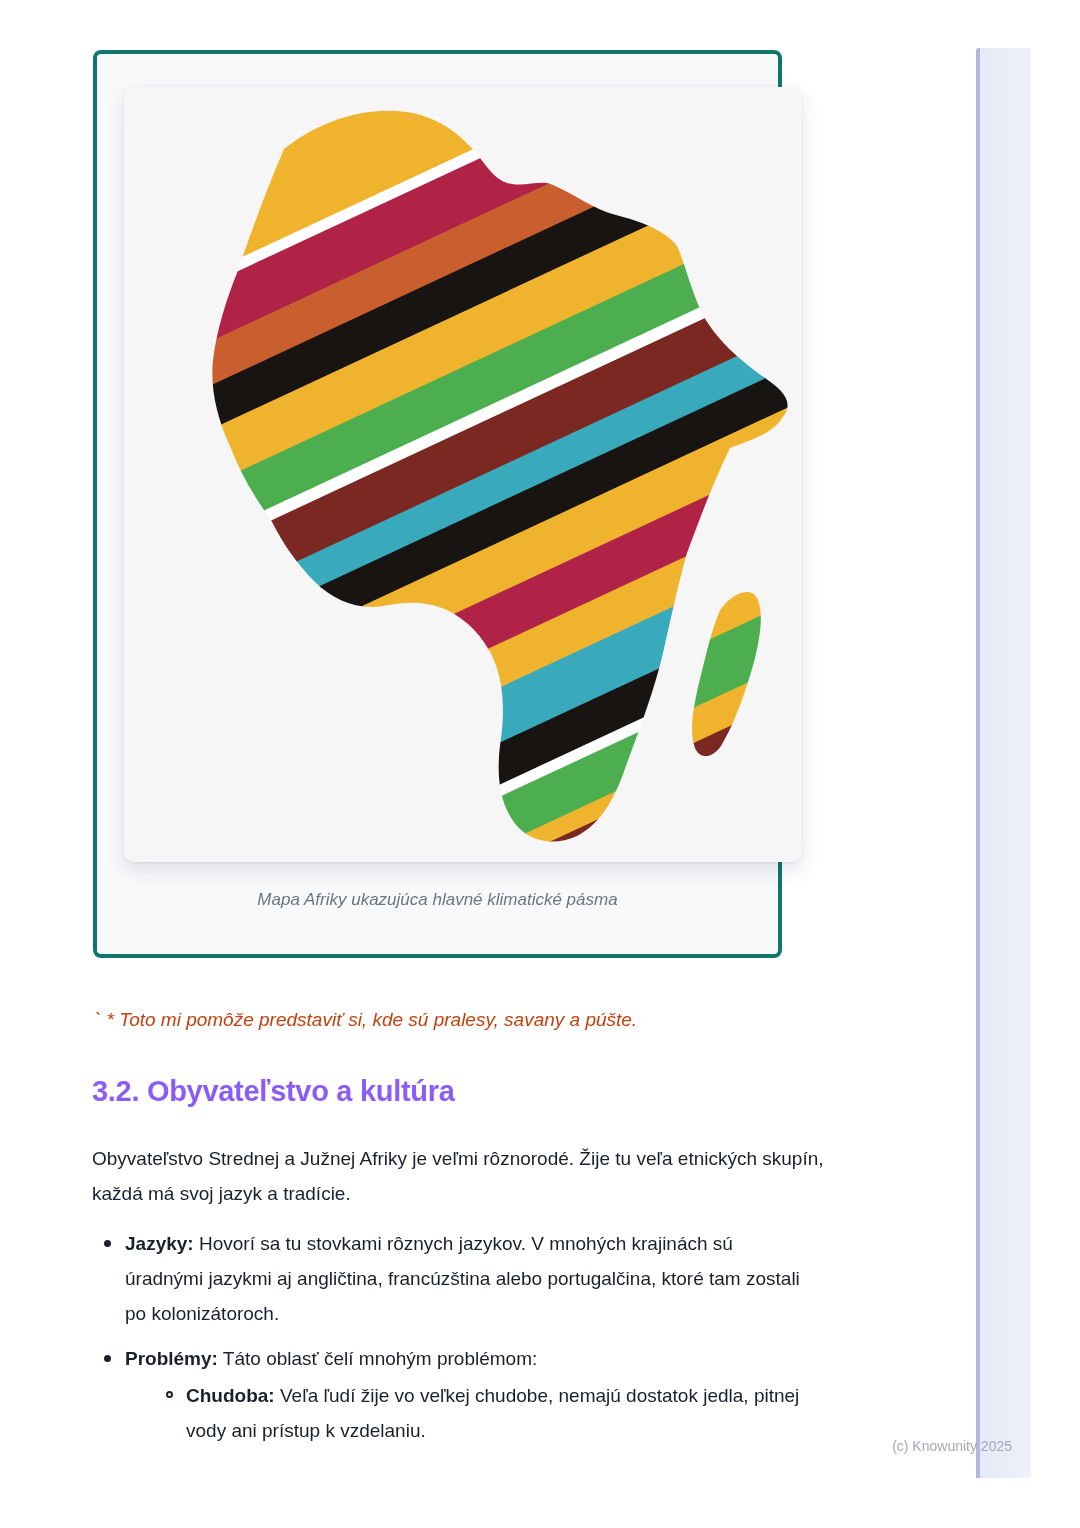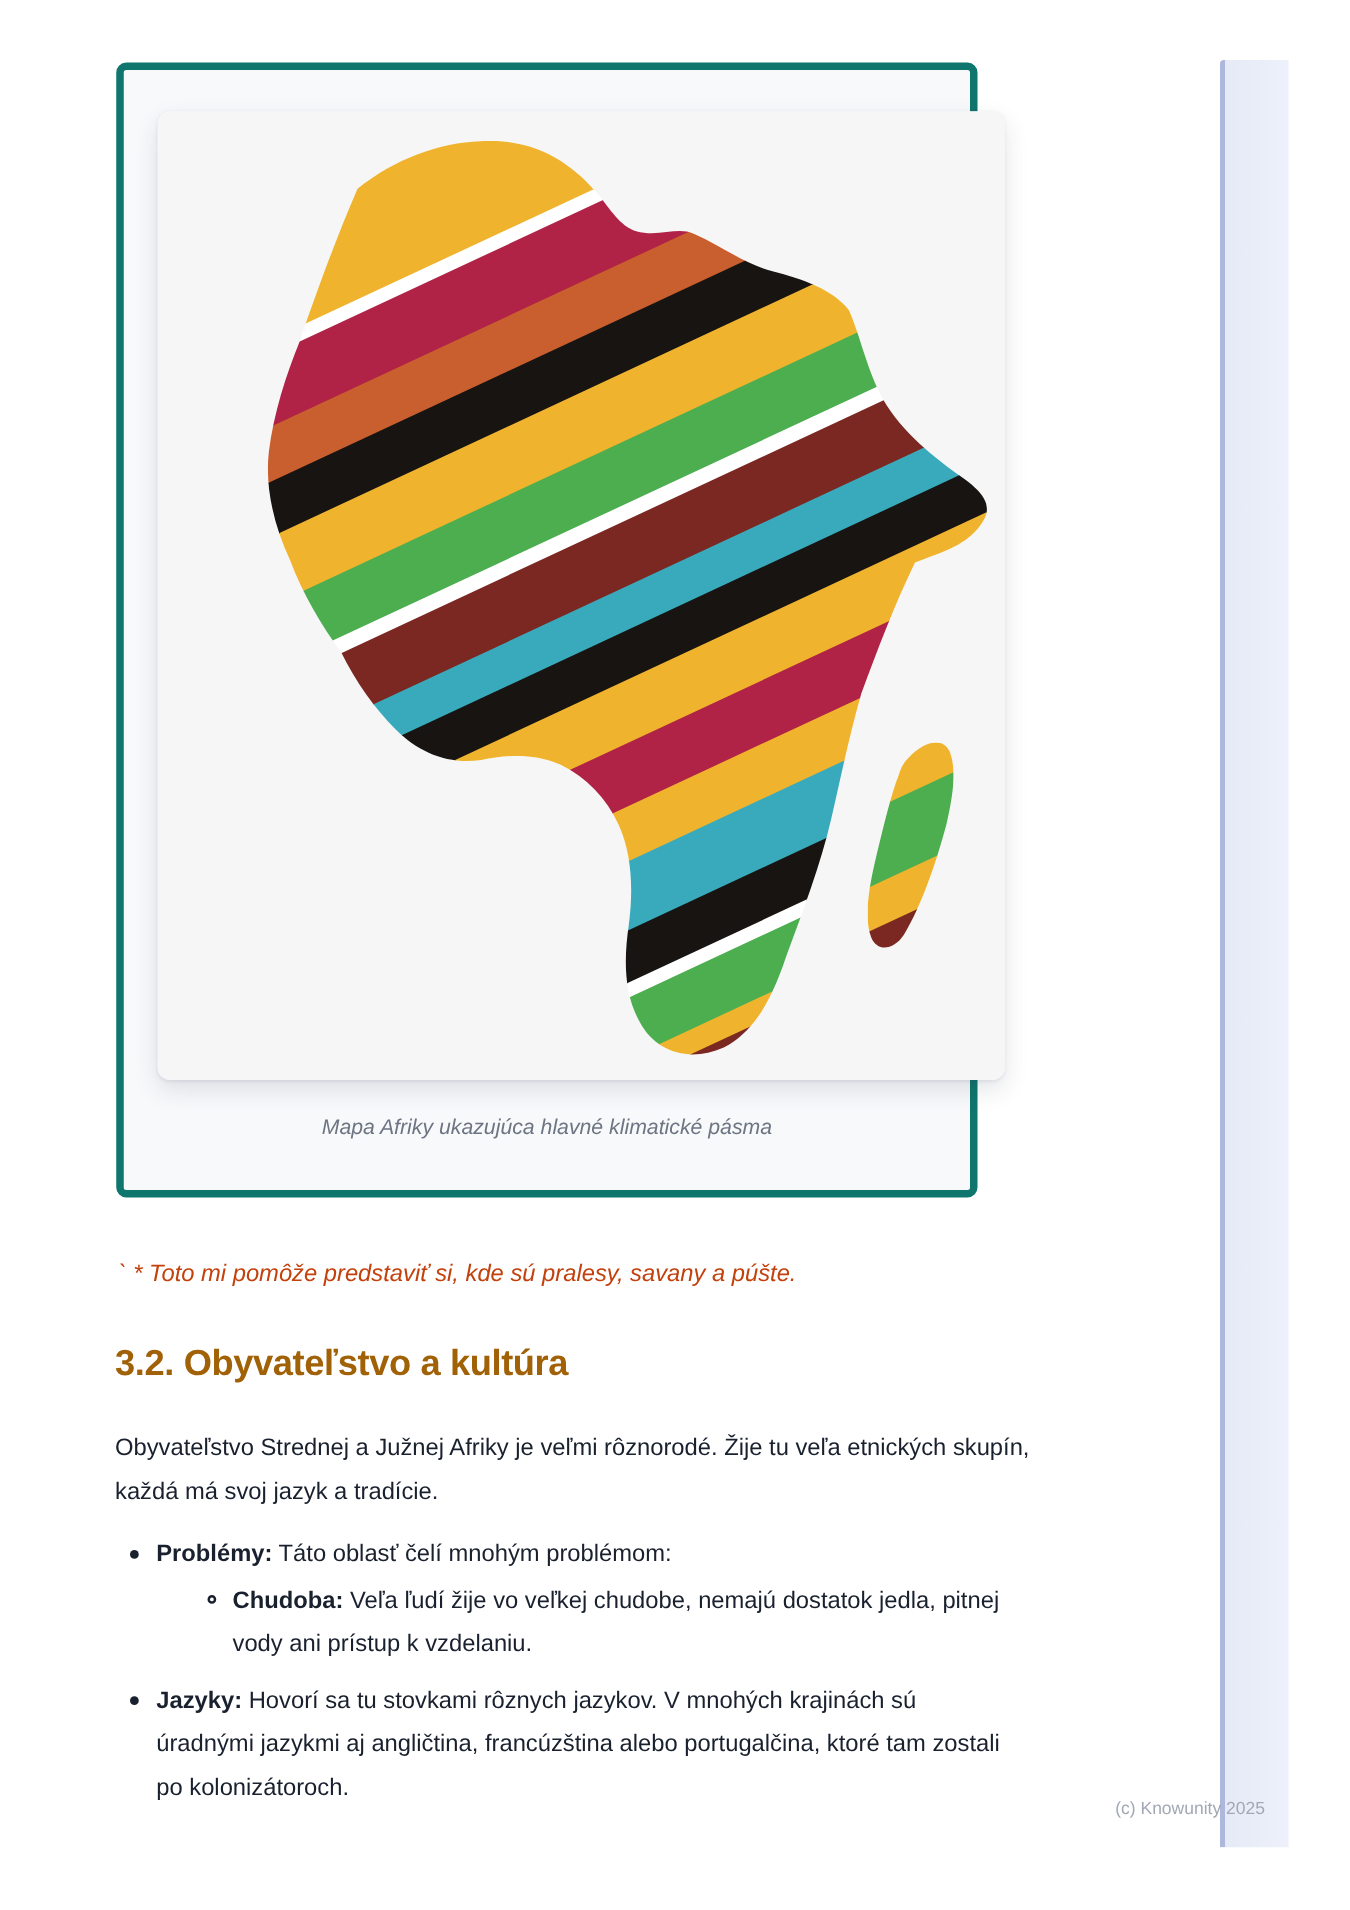--- a/index.html
+++ b/index.html
@@ -5,21 +5,21 @@
   * { margin:0; padding:0; box-sizing:border-box; }
   html,body { background:#ffffff; }
   body {
     position:relative; width:1080px; height:1528px; overflow:hidden;
     font-family:"Liberation Sans", sans-serif; color:#19202e;
   }
 
   
   .figure-card {
     position:absolute; left:93px; top:50px; width:689px; height:908px;
-    background:#f8f9fb; border:6px solid #0f766e; border-radius:8px;
+    background:#f8f9fb; border:4px solid #0f766e; border-radius:8px;
   }
   .figure-image {
     position:absolute; left:27px; top:33px; width:678px; height:775px;
     background:#f6f6f7; border-radius:10px; overflow:hidden;
     box-shadow:0 8px 20px rgba(30,40,70,0.12), 0 1px 3px rgba(30,40,70,0.08);
   }
   .figure-image svg { display:block; width:100%; height:100%; }
   .figure-caption {
     position:absolute; left:0; right:0; top:835px; text-align:center;
     font-style:italic; font-size:17px; line-height:22px; color:#6d7582;
@@ -139,38 +139,38 @@
             <rect x="-50" width="1300" y="637" height="80.6" fill="#7B2823"></rect>
           </g>
       </g>
     </svg>
   </div>
   <p class="figure-caption">Mapa Afriky ukazujúca hlavné klimatické pásma</p>
 </section>
 
 <p class="note-line">` * Toto mi pomôže predstaviť si, kde sú pralesy, savany a púšte.</p>
 
-<h2 class="section-heading" style="color: #a16207;">3.2. Obyvateľstvo a kultúra</h2>
+<h2 class="section-heading" style="color: #8b5cf6;">3.2. Obyvateľstvo a kultúra</h2>
 
 <p class="intro-paragraph">Obyvateľstvo Strednej a Južnej Afriky je veľmi rôznorodé. Žije tu veľa etnických skupín, každá má svoj jazyk a tradície.</p>
 
 <ul class="topic-list">
+  <li class="l1">
+    <span class="marker"></span>
+    <span class="lead">Jazyky:</span>
+    <span>Hovorí sa tu stovkami rôznych jazykov. V mnohých krajinách sú úradnými jazykmi aj angličtina, francúzština alebo portugalčina, ktoré tam zostali po kolonizátoroch.</span>
+  </li>
   <li class="l1">
     <span class="marker"></span>
     <span class="lead">Problémy:</span>
     <span>Táto oblasť čelí mnohým problémom:</span>
     <ul class="sub-list">
       <li class="l2">
         <span class="marker"></span>
         <span class="lead">Chudoba:</span>
         <span>Veľa ľudí žije vo veľkej chudobe, nemajú dostatok jedla, pitnej vody ani prístup k vzdelaniu.</span>
       </li>
     </ul>
   </li>
-  <li class="l1">
-    <span class="marker"></span>
-    <span class="lead">Jazyky:</span>
-    <span>Hovorí sa tu stovkami rôznych jazykov. V mnohých krajinách sú úradnými jazykmi aj angličtina, francúzština alebo portugalčina, ktoré tam zostali po kolonizátoroch.</span>
-  </li>
 </ul>
 
 <div class="page-edge"></div>
 <div class="page-footer">(c) Knowunity 2025</div>
 
 </body></html>

